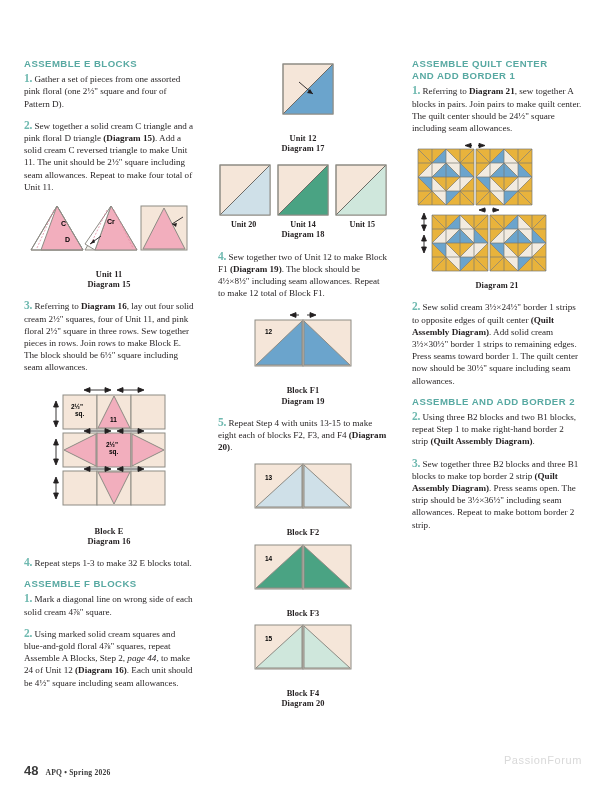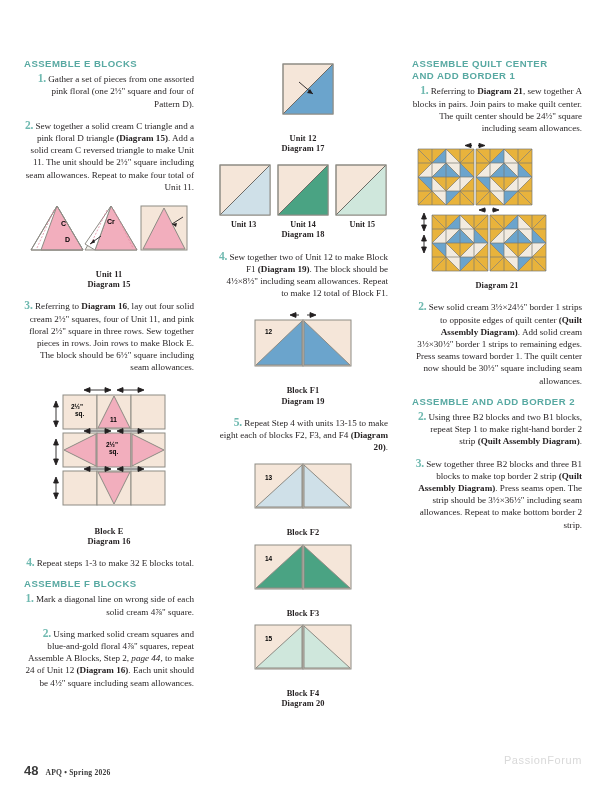--- a/index.html
+++ b/index.html
@@ -31,21 +31,21 @@
     font-weight:bold;
     color:#58a9a2;
     margin:0 0 2px 0;
     line-height:12.2px;
     text-transform:uppercase;
   }
   .para{
     font-size:9.1px;
     line-height:12.2px;
     margin:0 0 9px 0;
-    text-align:right;
+    text-align:left;
     hyphens:none;
   }
   .stepnum{
     font-family:"Liberation Serif", serif;
     font-weight:bold;
     color:#6fb9b0;
     font-size:11.5px;
     letter-spacing:-.2px;
   }
   b{font-weight:bold;}
@@ -237,21 +237,21 @@
           <rect x="60" y="2" width="50" height="50" fill="none" stroke="#8d8b84" stroke-width="1"></rect>
 
           <rect x="118" y="2" width="50" height="50" fill="#f5e6d9" stroke="#8d8b84" stroke-width="1"></rect>
           <polygon points="168,2 168,52 118,52" fill="#cfe7dc"></polygon>
           <line x1="118" y1="52" x2="168" y2="2" stroke="#6d6b66" stroke-width="1"></line>
           <rect x="118" y="2" width="50" height="50" fill="none" stroke="#8d8b84" stroke-width="1"></rect>
         </g>
       </svg>
     </div>
     <div class="unitrow-caps" style="gap:8px;margin-top:3px;">
-      <div>Unit 13</div>
+      <div>Unit 20</div>
       <div>Unit 14</div>
       <div>Unit 15</div>
     </div>
     <div class="cap" style="margin-top:1px;">Diagram 18</div>
 
     <p class="para"><span class="stepnum">4.</span> <span>Sew together two of Unit 12 to make Block F1 </span><b>(Diagram 19)</b><span>. The block should be 4½×8½" including seam allowances. Repeat to make 12 total of Block F1.</span></p>
 
     <div class="fig center">
       <svg width="164" height="62" viewBox="0 0 164 62">
         <g stroke="#8d8b84" stroke-width="1">

